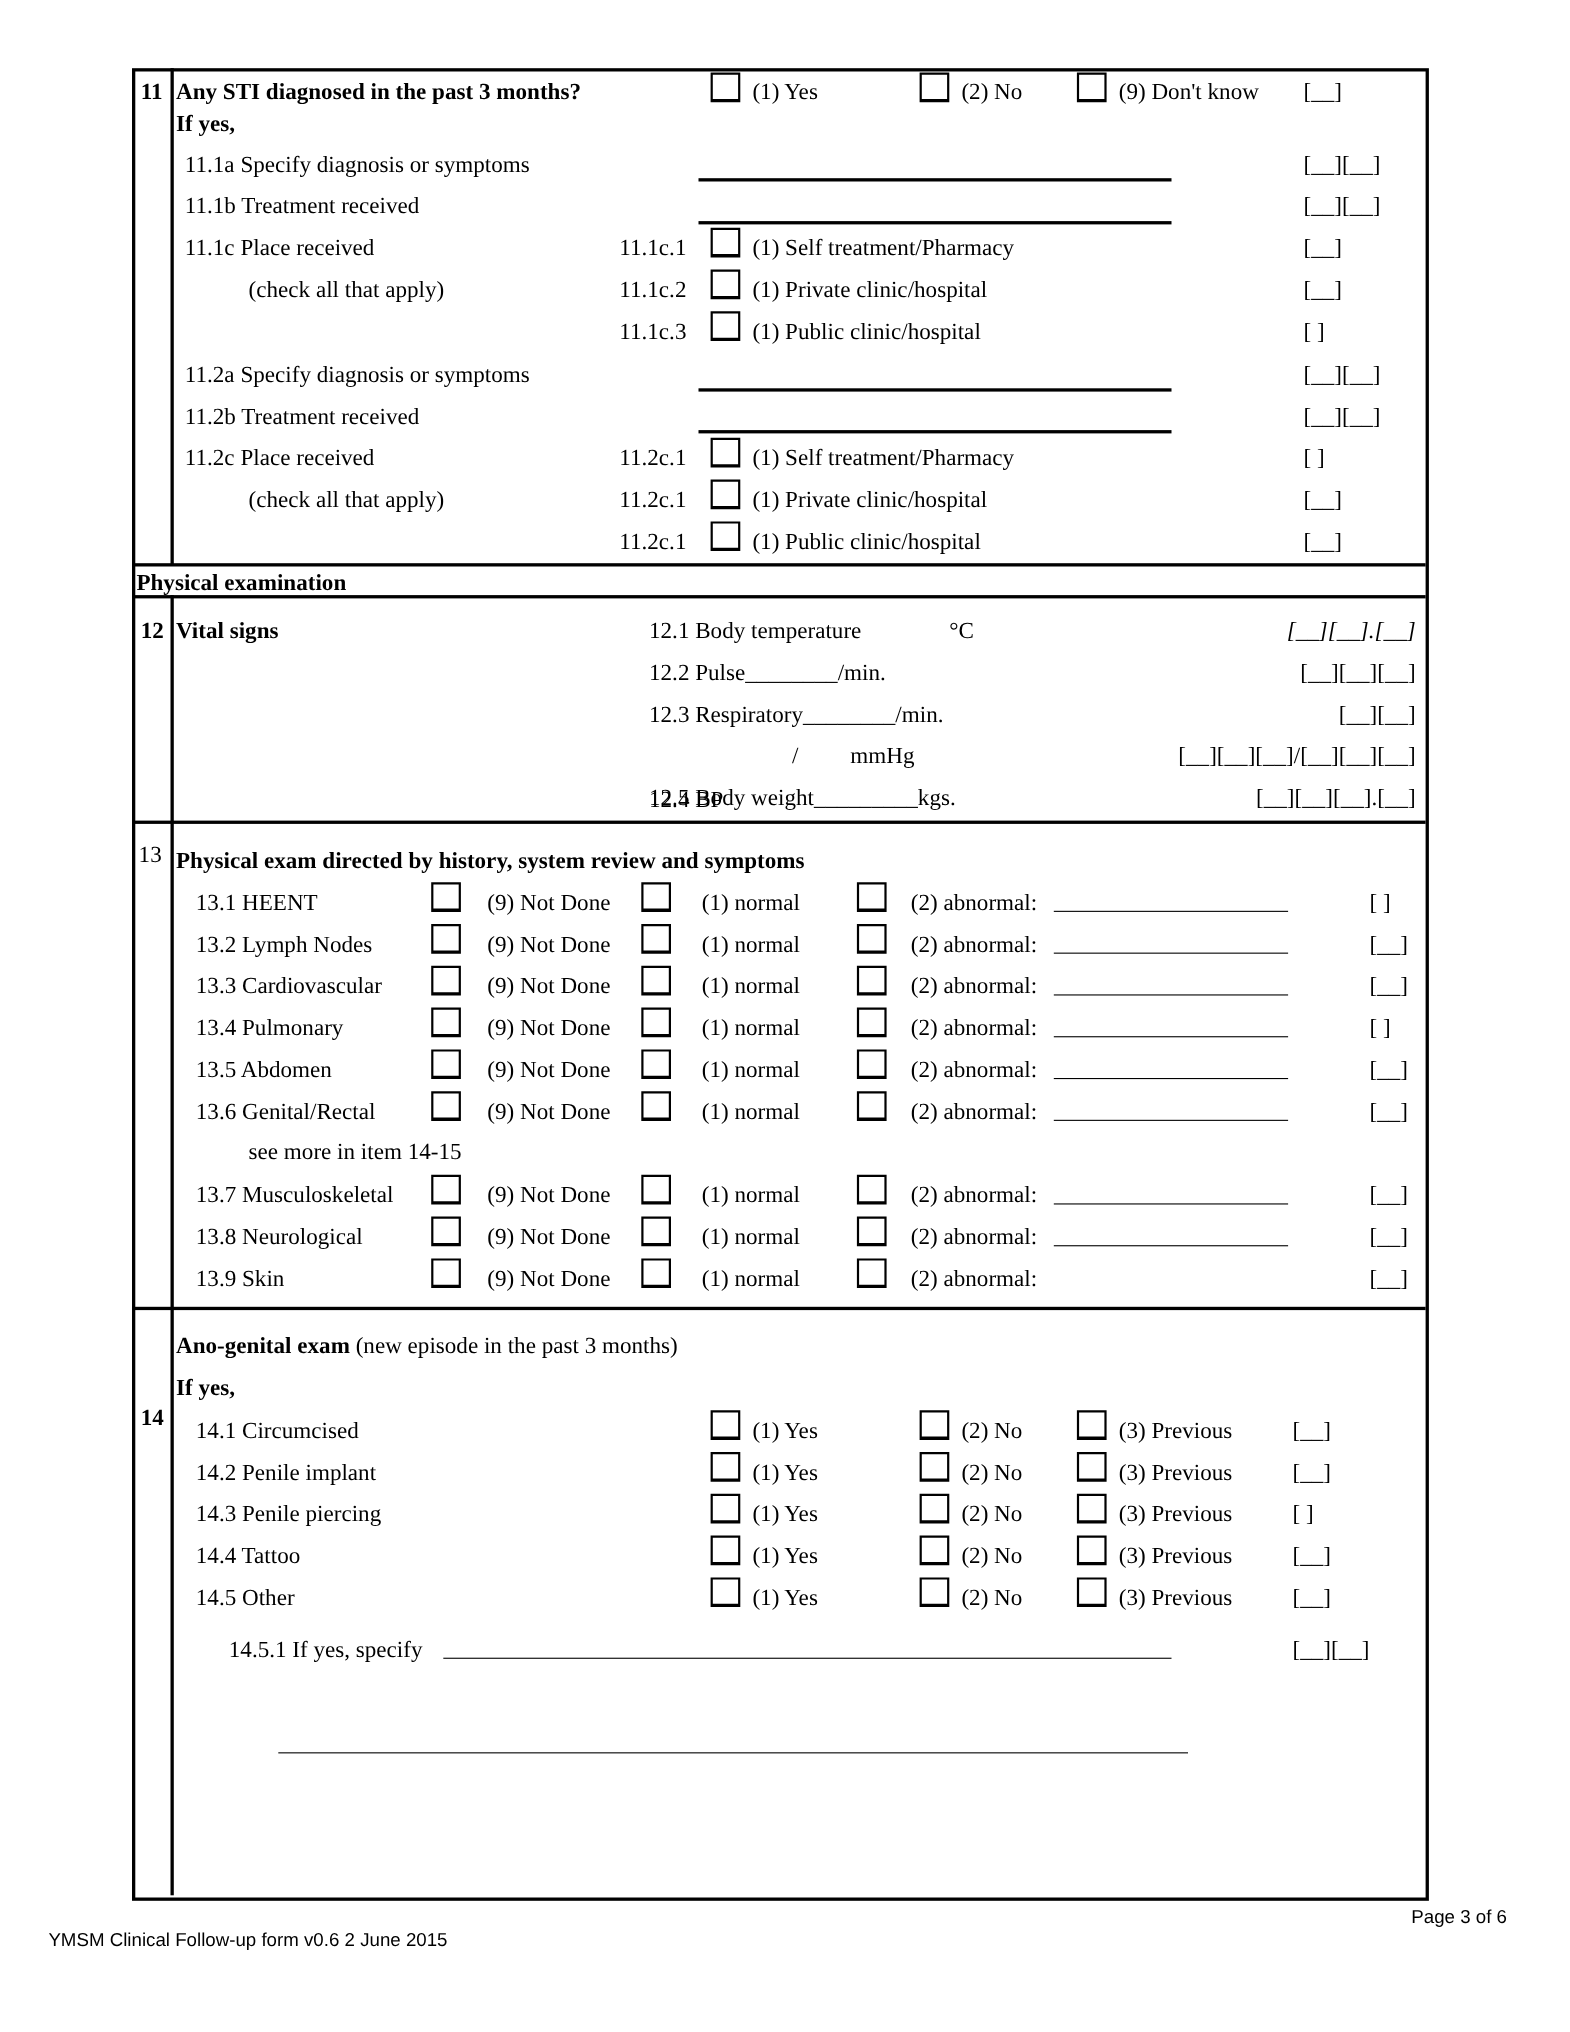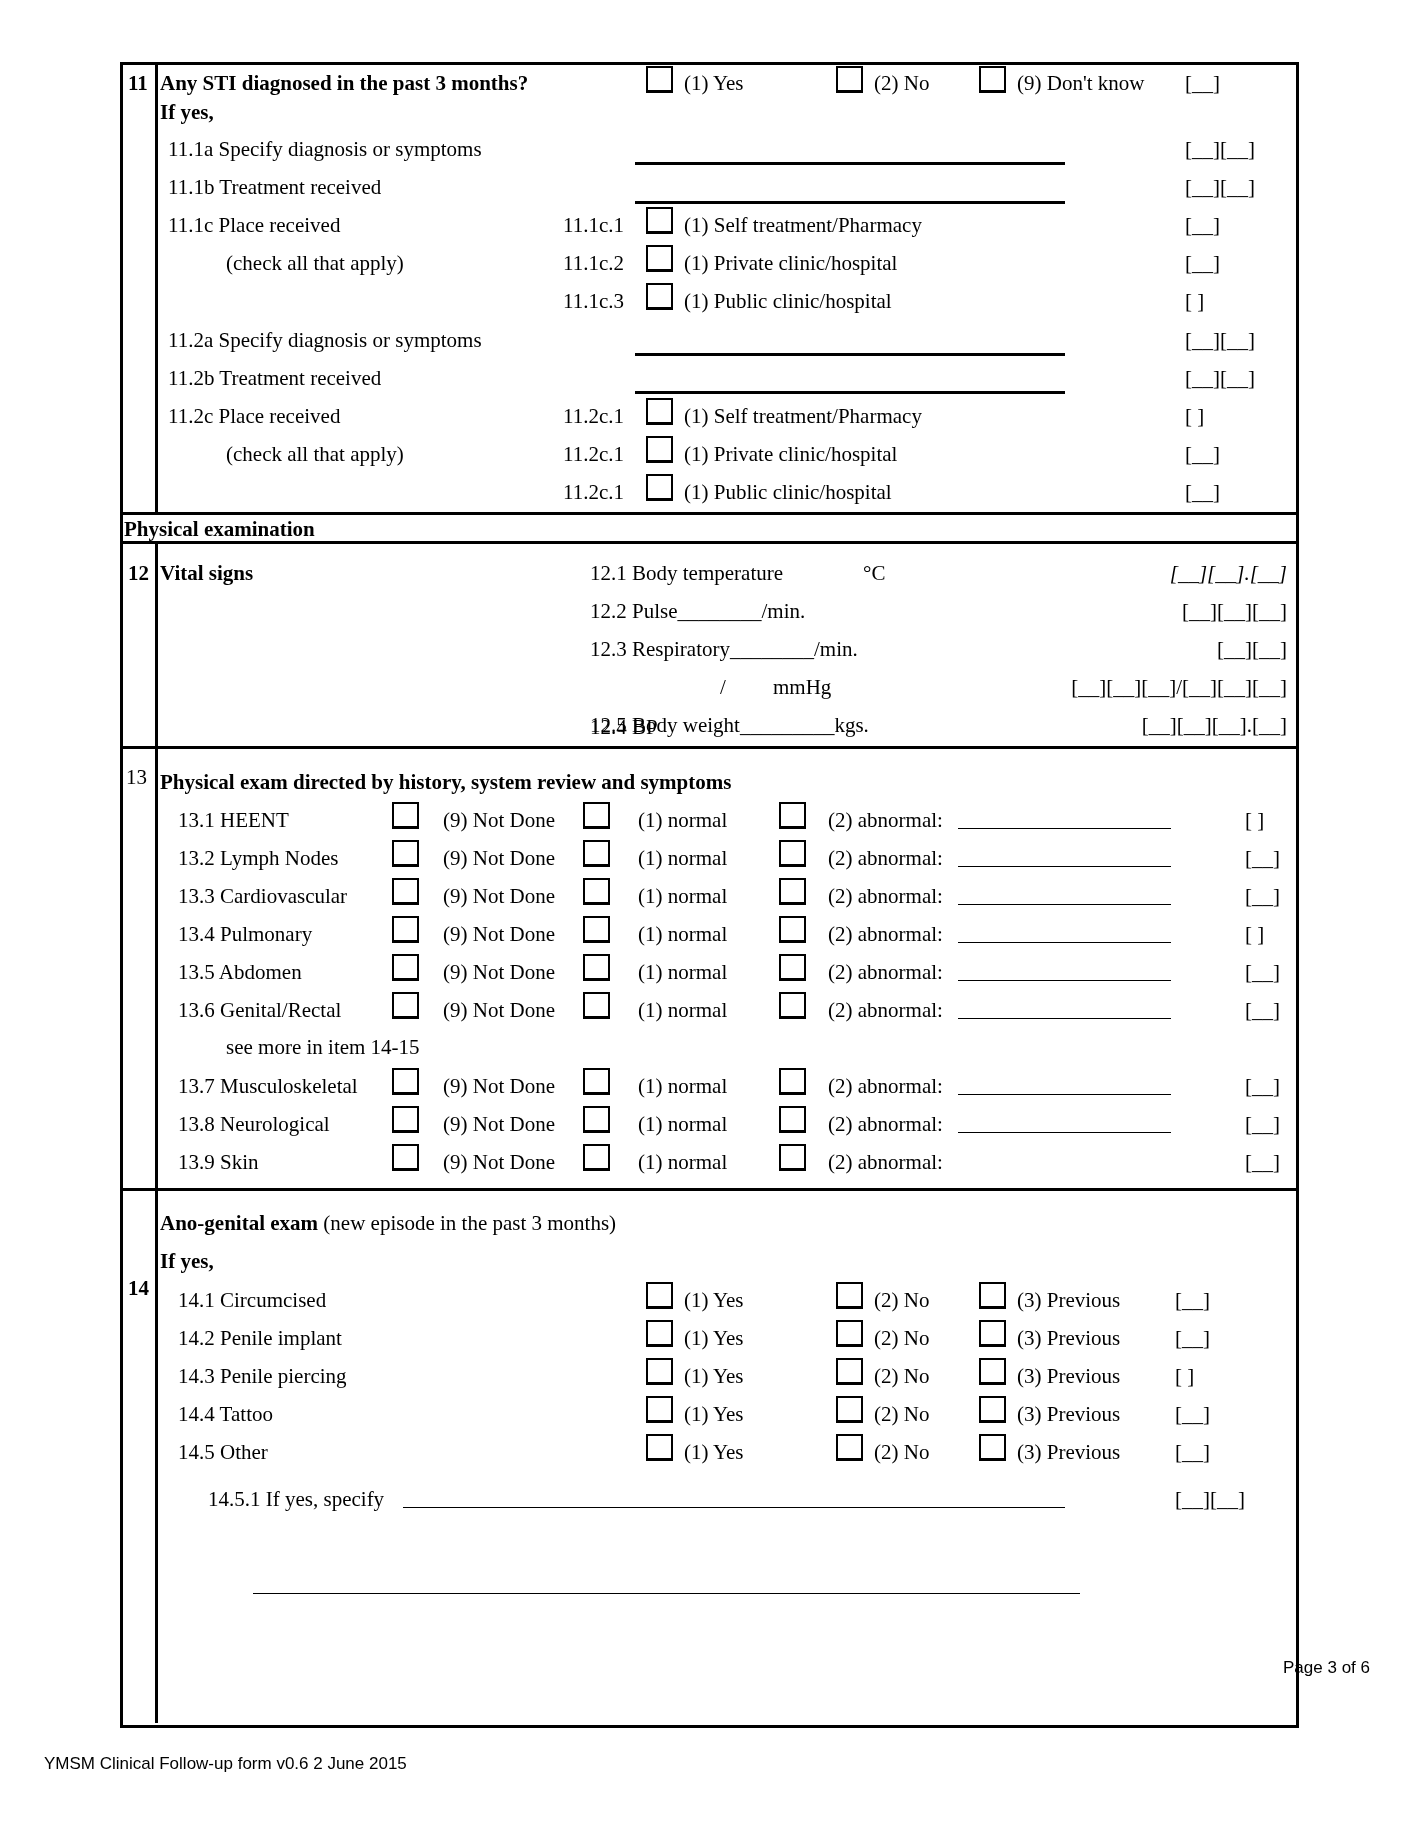--- a/index.html
+++ b/index.html
@@ -251,13 +251,13 @@
       <div class="abs t" style="left:1017px; top:1440px;">(3) Previous</div>
       <div class="abs t code" style="left:1175px; top:1440px;">[__]</div>
   </div>
 
 <div class="abs t" style="left:208px; top:1487px;">14.5.1 If yes, specify</div>
 <div class="thin" style="left:403px; top:1507px; width:662px;"></div>
 <div class="abs t code" style="left:1175px; top:1487px;">[__][__]</div>
 <div class="thin" style="left:253px; top:1593px; width:827px;"></div>
 
 <div class="abs footer" style="left:44px; top:1754px;">YMSM Clinical Follow-up form v0.6 2 June 2015</div>
-<div class="abs footer" style="right:57px; top:1658px;">Page 3 of 6</div>
+<div class="abs footer" style="right:57px; top:1733px;">Page 3 of 6</div>
 
 </body></html>

